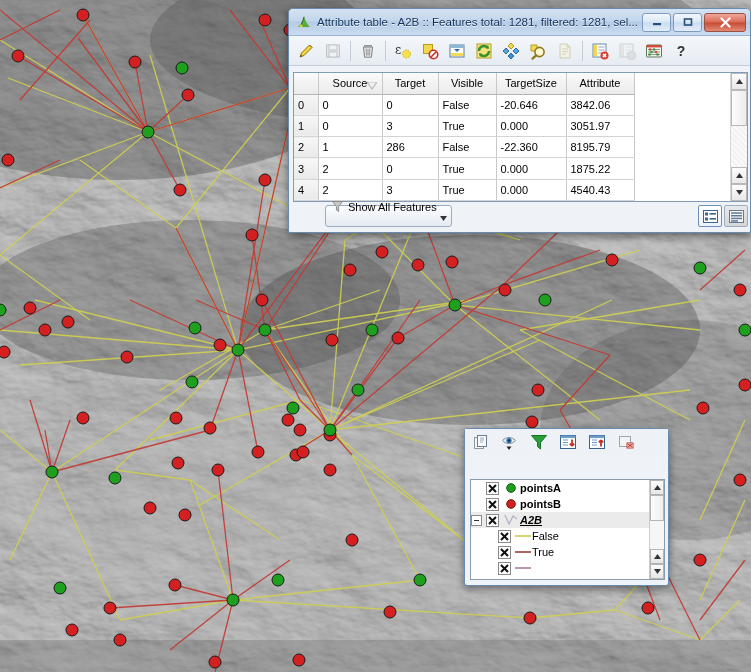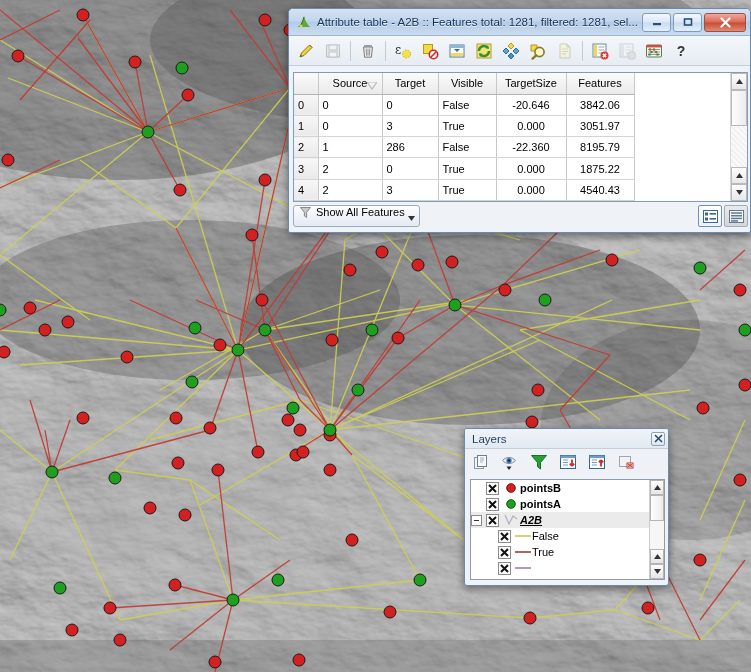--- a/index.html
+++ b/index.html
@@ -102,21 +102,21 @@
     text-align: center;
     position: relative;
   }
   th.rowhdr-corner { width: 24px; background: linear-gradient(to bottom,#f6f6f6,#e4e4e4); }
   td.rowhdr {
     width: 24px; text-align: left;
     background: linear-gradient(to bottom,#f7f7f7,#e9e9e9);
     border-right: 1px solid #b4b4b4;
     color: #222;
   }
-  td.num { text-align: center; }
+  td.num { text-align: left; }
   td.txt { text-align: left; }
   .sort-tri { position: absolute; right: 5px; top: 7px; }
   .grid-filler { background: #fff; flex: 1 1 auto; border-left: 0; }
 
   
   .vscroll {
     width: 17px; flex: 0 0 17px;
     background: #f7f7f7;
     border-left: 1px solid #d8d8d8;
     display: flex; flex-direction: column;
@@ -138,23 +138,23 @@
 
   .attr-bottom {
     position: absolute; left: 4px; bottom: 4px;
     width: 455px; height: 24px;
     display: flex; align-items: center; gap: 4px;
   }
   .filterbtn {
     height: 22px;
     border: 1px solid #9badc1; border-radius: 3px;
     background: linear-gradient(to bottom,#fcfdfe,#e3eaf2);
-    display: flex; align-items: flex-start; gap: 4px;
+    display: flex; align-items: center; gap: 4px;
     padding: 0 14px 18px 5px;
-    position: relative; cursor: default;
+    position: relative; cursor: default; margin-left: 32px;
   }
   .filterbtn .caret { position: absolute; right: 4px; bottom: 3px; }
   .viewtoggles { margin-left: auto; display: flex; gap: 2px; }
   .vtog {
     width: 24px; height: 22px;
     border: 1px solid #9badc1; border-radius: 2px;
     display: flex; align-items: center; justify-content: center;
     cursor: default;
   }
   .vtog.on { background: linear-gradient(to bottom,#ffffff,#eaf2fb); border-color:#6f90b4; }
@@ -549,21 +549,21 @@
               <span>Source</span>
               <span class="sort-tri">
                 <svg width="10" height="8" viewBox="0 0 10 8">
                     <path d="M0 0 H10 L5 7 Z" fill="none" stroke="#b9b9b9" stroke-width="1.2"></path>
                   </svg>
               </span>
             </th>
             <th style="width:56px"><span>Target</span></th>
             <th style="width:58px"><span>Visible</span></th>
             <th style="width:70px"><span>TargetSize</span></th>
-            <th style="width:68px"><span>Features</span></th>
+            <th style="width:68px"><span>Attribute</span></th>
           </tr>
         </thead>
         <tbody>
           <tr>
             <td class="rowhdr">0</td>
             <td class="txt">0</td>
             <td class="txt">0</td>
             <td class="txt">False</td>
             <td class="num">-20.646</td>
             <td class="num">3842.06</td>
@@ -655,28 +655,20 @@
             <rect x="2" y="5" width="11" height="1.5" fill="#5f7b97"></rect>
             <rect x="2" y="7.7" width="11" height="1.5" fill="#5f7b97"></rect>
             <rect x="2" y="10.2" width="7" height="1.5" fill="#5f7b97"></rect>
           </svg>
         </div>
       </div>
     </div>
   </div>
 
   <div class="win" id="layers-panel">
-    <div class="panel-title">
-      <span class="ptxt">Layers</span>
-      <span class="panel-close">
-        <svg width="9" height="9" viewBox="0 0 9 9">
-          <path d="M1 1 L8 8 M8 1 L1 8" stroke="#2b4a6e" stroke-width="1.6"></path>
-        </svg>
-      </span>
-    </div>
 
     <div class="layers-toolbar">
       <span class="lbtn" title="Add group">
         <svg width="17" height="17" viewBox="0 0 17 17">
           <rect x="1.5" y="3.5" width="9" height="11" fill="#f4f4f4" stroke="#8a9aa8"></rect>
           <rect x="4.5" y="1.5" width="9" height="11" fill="#fafafa" stroke="#6c7f90"></rect>
           <path d="M7 4 L11 4 M7 6 L11 6 M7 8 L10 8" stroke="#9bacb9" stroke-width="1"></path>
         </svg>
       </span>
       <span class="lbtn" title="Manage layer visibility">
@@ -722,39 +714,39 @@
 
         <div class="trow">
           <span class="tindent"></span>
           <span class="chk">
             <svg width="9" height="9" viewBox="0 0 9 9">
                 <path d="M1 1 L8 8 M8 1 L1 8" stroke="#111" stroke-width="2"></path>
               </svg>
           </span>
           <span class="sym">
             <svg width="12" height="12" viewBox="0 0 12 12">
-                <circle cx="6" cy="6" r="4.3" fill="#d42020" stroke="#7a0e0e"></circle>
-              </svg>
-          </span>
-          <span class="tlabel strong">pointsB</span>
+                <circle cx="6" cy="6" r="4.3" fill="#1ea01e" stroke="#0d5a0d"></circle>
+              </svg>
+          </span>
+          <span class="tlabel strong">pointsA</span>
         </div>
 
         <div class="trow">
           <span class="tindent"></span>
           <span class="chk">
             <svg width="9" height="9" viewBox="0 0 9 9">
                 <path d="M1 1 L8 8 M8 1 L1 8" stroke="#111" stroke-width="2"></path>
               </svg>
           </span>
           <span class="sym">
             <svg width="12" height="12" viewBox="0 0 12 12">
-                <circle cx="6" cy="6" r="4.3" fill="#1ea01e" stroke="#0d5a0d"></circle>
-              </svg>
-          </span>
-          <span class="tlabel strong">pointsA</span>
+                <circle cx="6" cy="6" r="4.3" fill="#d42020" stroke="#7a0e0e"></circle>
+              </svg>
+          </span>
+          <span class="tlabel strong">pointsB</span>
         </div>
 
         <div class="trow active">
           <span class="expander"></span>
           <span class="chk">
             <svg width="9" height="9" viewBox="0 0 9 9">
                 <path d="M1 1 L8 8 M8 1 L1 8" stroke="#111" stroke-width="2"></path>
               </svg>
           </span>
           <span class="sym">

